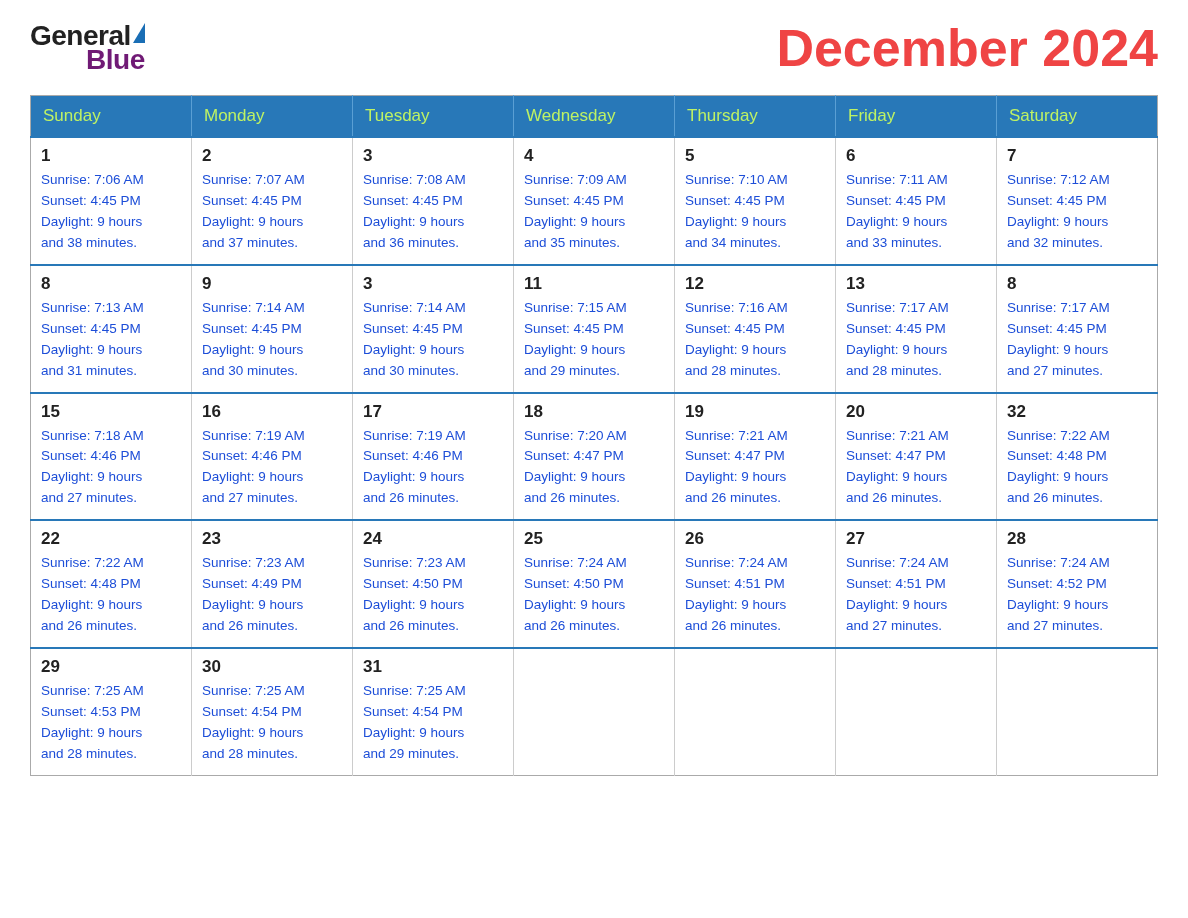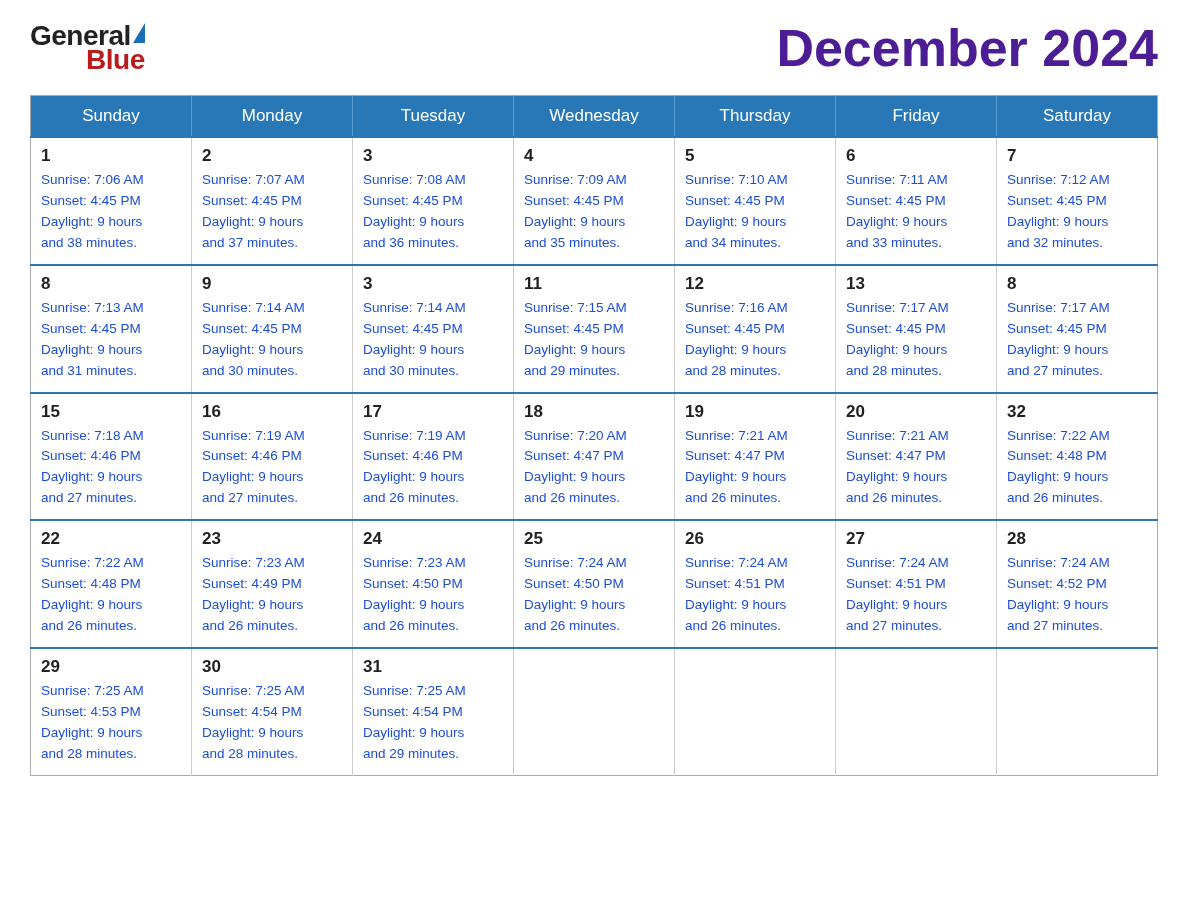--- a/index.html
+++ b/index.html
@@ -24,63 +24,63 @@
     }
     .logo-general {
       font-size: 28px;
       font-weight: bold;
       color: #222;
       letter-spacing: -0.5px;
     }
     .logo-blue {
       font-size: 28px;
       font-weight: bold;
-      color: #b91c1c;
+      color: #701a75;
       letter-spacing: -0.5px;
       margin-top: -8px;
     }
     .logo-triangle {
       display: inline-block;
       width: 0;
       height: 0;
       border-left: 12px solid transparent;
       border-bottom: 20px solid #1a6eb5;
       margin-left: 2px;
       vertical-align: middle;
       position: relative;
       top: -3px;
     }
     .title-area {
       text-align: right;
     }
     .month-title {
       font-size: 52px;
       font-weight: bold;
-      color: #4c1d95;
+      color: #ef4444;
       line-height: 1.1;
     }
     .location {
       font-size: 20px;
       color: #444;
       margin-top: 4px;
     }
     .calendar {
       width: 100%;
       border-collapse: collapse;
       border: 1.5px solid #aaa;
     }
     .calendar thead tr {
       background: #2878b8;
     }
     .calendar thead th {
-      color: #ffffff;
+      color: #bef264;
       font-size: 17px;
       font-weight: normal;
-      padding: 10px 4px;
-      text-align: center;
+      padding: 10px 12px;
+      text-align: left;
       border-right: 1px solid #5a9fd4;
     }
     .calendar thead th:last-child {
       border-right: none;
       margin-top: 30px;
     }
     .calendar tbody tr {
       border-top: 2px solid #2878b8;
     }
     .calendar tbody td {

